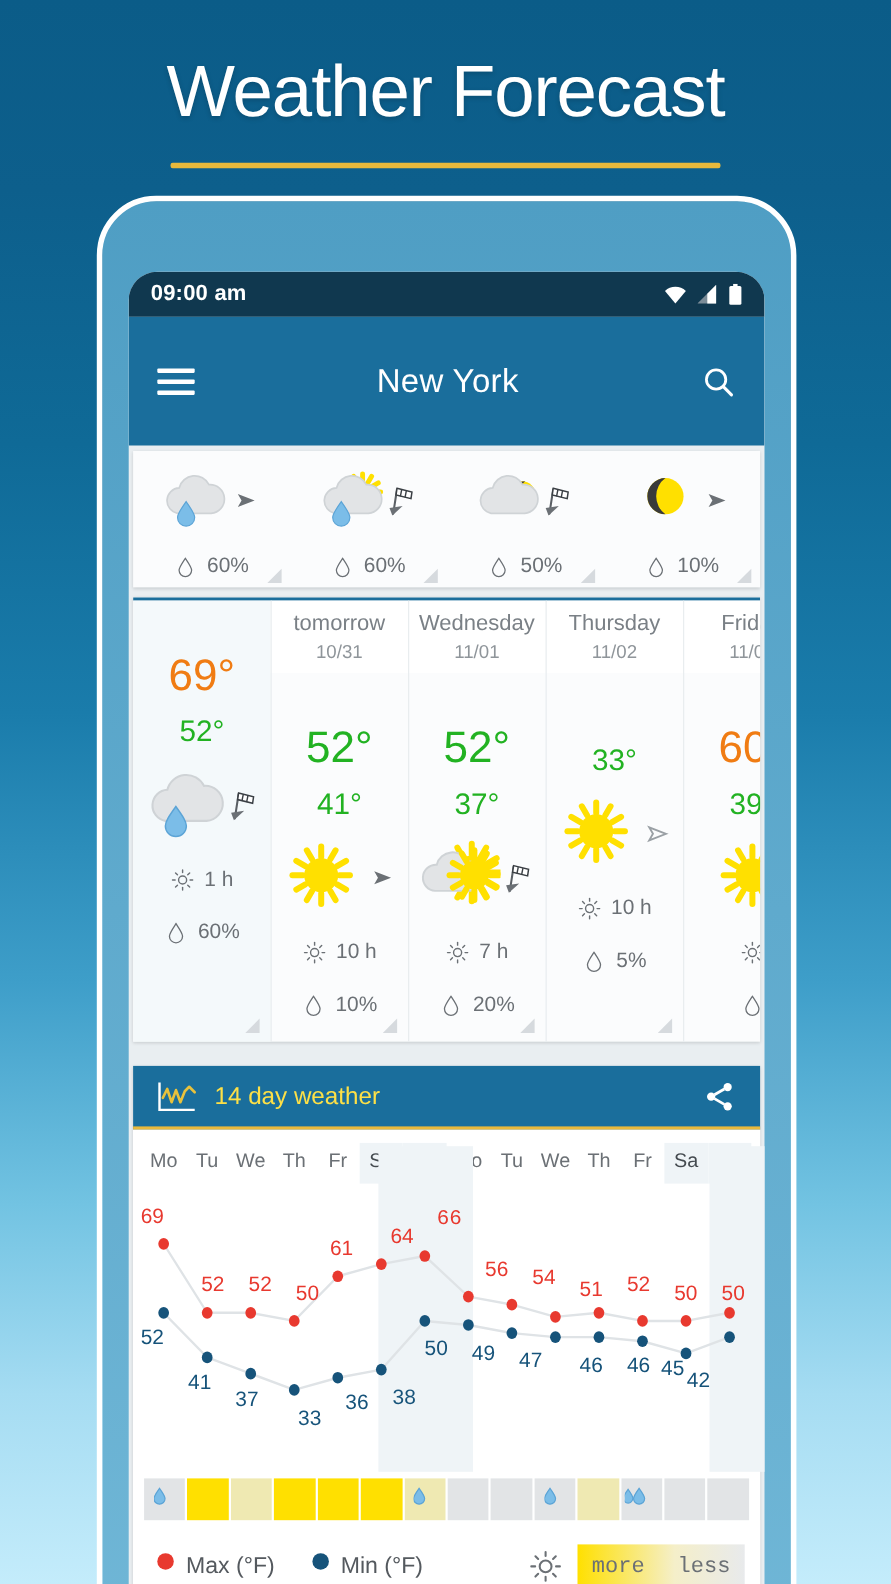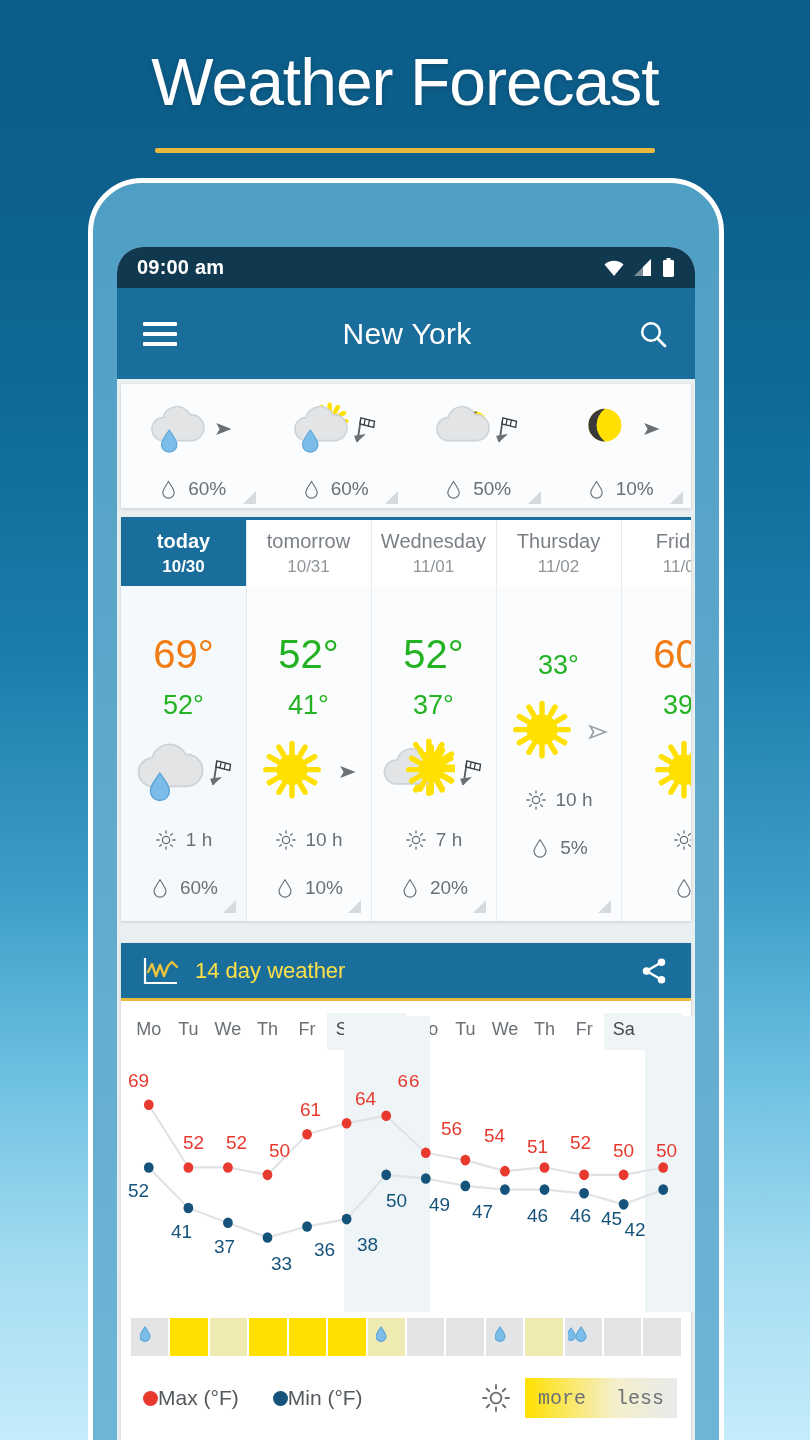--- a/index.html
+++ b/index.html
@@ -64,21 +64,21 @@
     height: 41px; background: #10384f;
     display: flex; align-items: center;
     padding: 0 20px;
     color: #ffffff;
   }
   .status-time { font-size: 20px; font-weight: bold; letter-spacing: .2px; }
   .status-icons { margin-left: auto; display: flex; align-items: center; gap: 9px; }
 
   
   .appbar {
-    height: 91px; background: #1a6e9c;
+    height: 117px; background: #1a6e9c;
     display: flex; align-items: center; padding: 0 26px;
   }
   .hamburger { width: 34px; cursor: pointer; }
   .hamburger span {
     display: block; height: 4px; background: #ffffff;
     margin: 6px 0; border-radius: 1px;
   }
   .appbar-title {
     flex: 1; text-align: center; color: #ffffff;
     font-size: 30px; font-weight: 400; letter-spacing: .3px;
@@ -174,21 +174,21 @@
   }
   .pc-gray { background: #e2e4e6; }
   .pc-yellow { background: #ffe000; }
   .pc-pale { background: #efe9b2; }
 
   
   .legend {
     display: flex; align-items: center;
     padding: 22px 14px 26px 22px; background: #ffffff;
   }
-  .lg-item { display: flex; align-items: center; margin-right: 34px; }
+  .lg-item { display: flex; gap: 11px; margin-right: 34px; }
   .lg-dot { width: 15px; height: 15px; border-radius: 50%; }
   .lg-text { font-size: 21px; color: #54595e; }
   .lg-right { margin-left: auto; display: flex; align-items: center; gap: 14px; font-family: Liberation Mono, monospace; }
   .scale {
     width: 152px; height: 40px;
     background: linear-gradient(90deg,#ffe000 0%, #f5efc9 58%, #e8eaec 100%);
     display: flex; align-items: center; justify-content: space-between;
     padding: 0 13px; font-size: 20px; color: #6b7075;
   }
 </style>
@@ -330,24 +330,20 @@
             <span>10%</span>
      </div>
      <div class="corner-tri"></div>
         </div>
       </div>
 
     <div class="card card-daily">
       <div class="daily-topline"></div>
       <div class="daily-row">
           <div class="day-col today">
-     <div class="day-head">
-       <div class="day-name">today</div>
-       <div class="day-date">10/30</div>
-     </div>
      <div class="temps">
        <div class="t-max warm">69°</div>
        <div class="t-min">52°</div>
      </div>
      <div class="day-icons">
               <svg width="76" height="76" viewBox="0 0 64 64">
                 <path d="M18 44 a12 12 0 0 1 1.5 -23.8 a15 15 0 0 1 28 -3 a11 11 0 0 1 2 26.8 Z" fill="#e2e4e6" stroke="#cfd3d6" stroke-width="1.6"></path>
                 <path d="M26 33 c 5.75 8.049999999999999 8.049999999999999 11.5 8.049999999999999 14.95 a 8.049999999999999 8.049999999999999 0 0 1 -16.099999999999998 0 c 0 -3.4499999999999997 2.3 -6.8999999999999995 8.049999999999999 -14.95 Z" fill="#7bbde8" stroke="#5ca4d6" stroke-width="1.1"></path>
               </svg>
               <svg width="34" height="34" viewBox="0 0 40 40">

